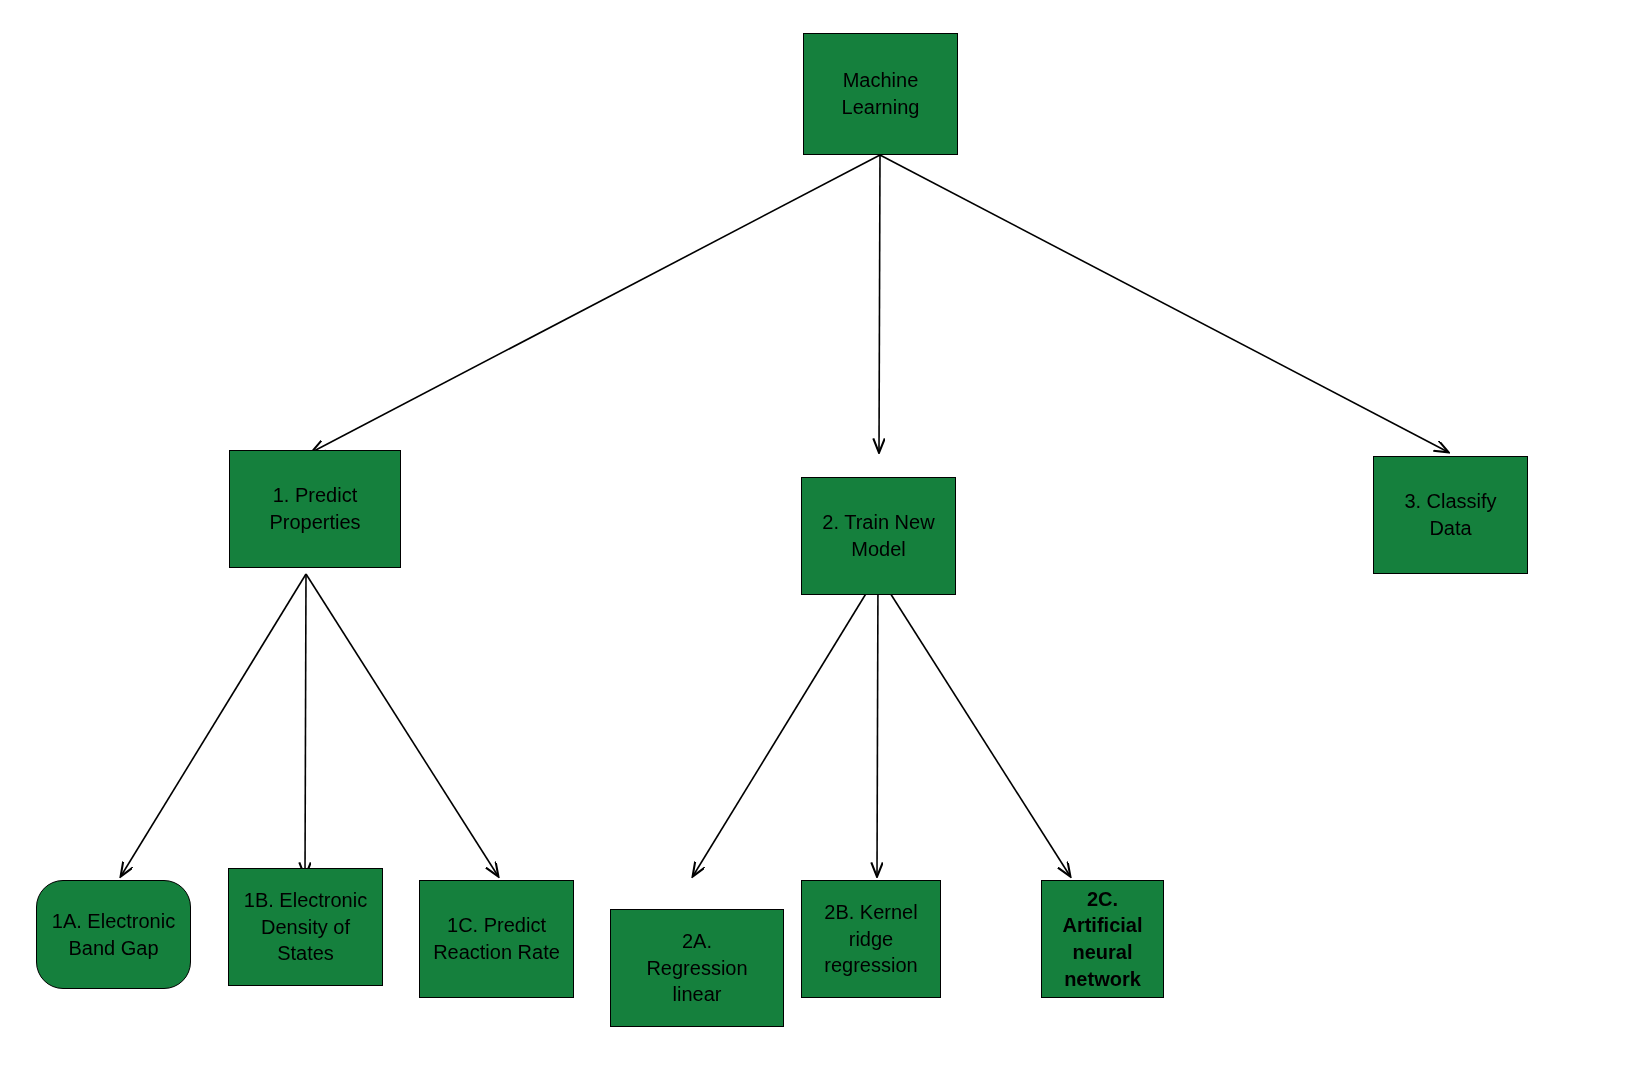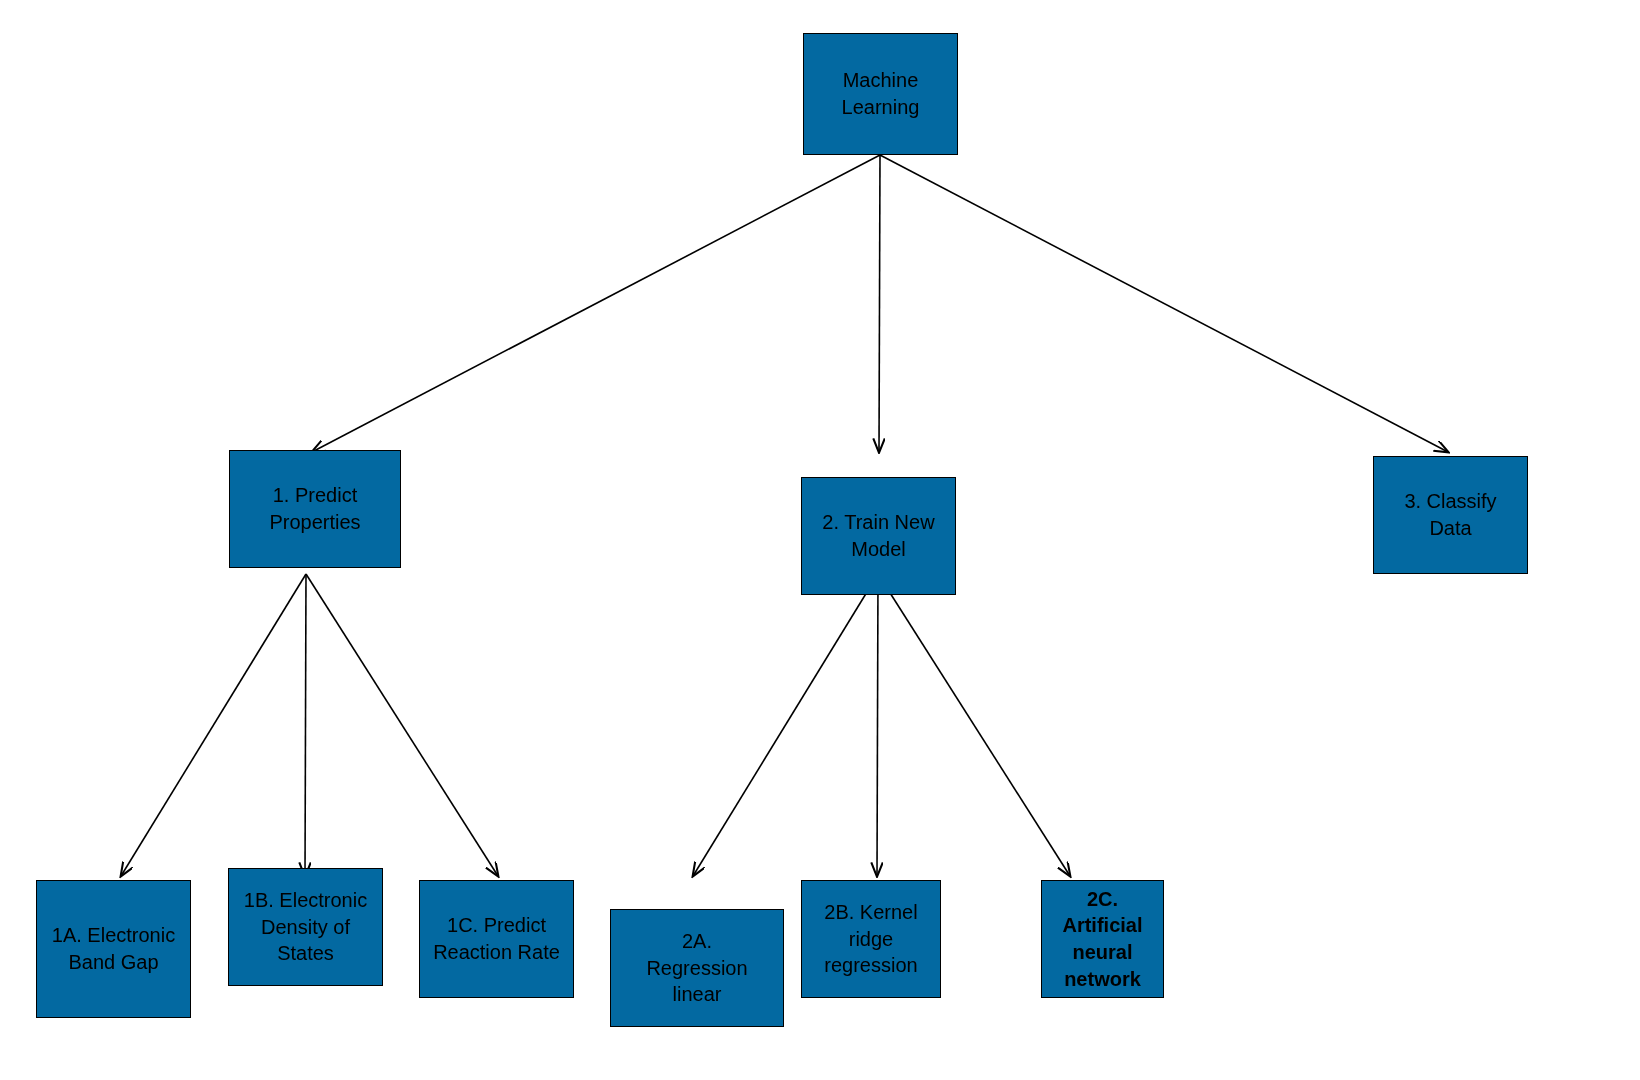--- a/index.html
+++ b/index.html
@@ -22,21 +22,21 @@
     position: absolute;
     left: 0;
     top: 0;
     width: 1640px;
     height: 1080px;
   }
   .node {
     position: absolute;
     box-sizing: border-box;
     border: 1.6px solid #000000;
-    background: #0369a1;
+    background: #15803d;
     display: flex;
     align-items: center;
     justify-content: center;
     text-align: center;
     line-height: 1.33;
     font-size: 20px;
     color: #000000;
     padding: 2px 6px;
     white-space: pre-line;
   }
@@ -82,21 +82,21 @@
   <div class="node" style="left:801px;top:456px;width:155px;height:118px;margin-top:21px;">
     <span class="node-label">2. Train New
 Model</span>
   </div>
 
   <div class="node" style="left:1373px;top:456px;width:155px;height:118px;">
     <span class="node-label">3. Classify
 Data</span>
   </div>
 
-  <div class="node" style="left:36px;top:880px;width:155px;height:138px;">
+  <div class="node" style="left:36px;top:880px;width:155px;height:109px;border-radius:27px;">
     <span class="node-label">1A. Electronic
 Band Gap</span>
   </div>
 
   <div class="node" style="left:228px;top:868px;width:155px;height:118px;">
     <span class="node-label">1B. Electronic
 Density of
 States</span>
   </div>
 

